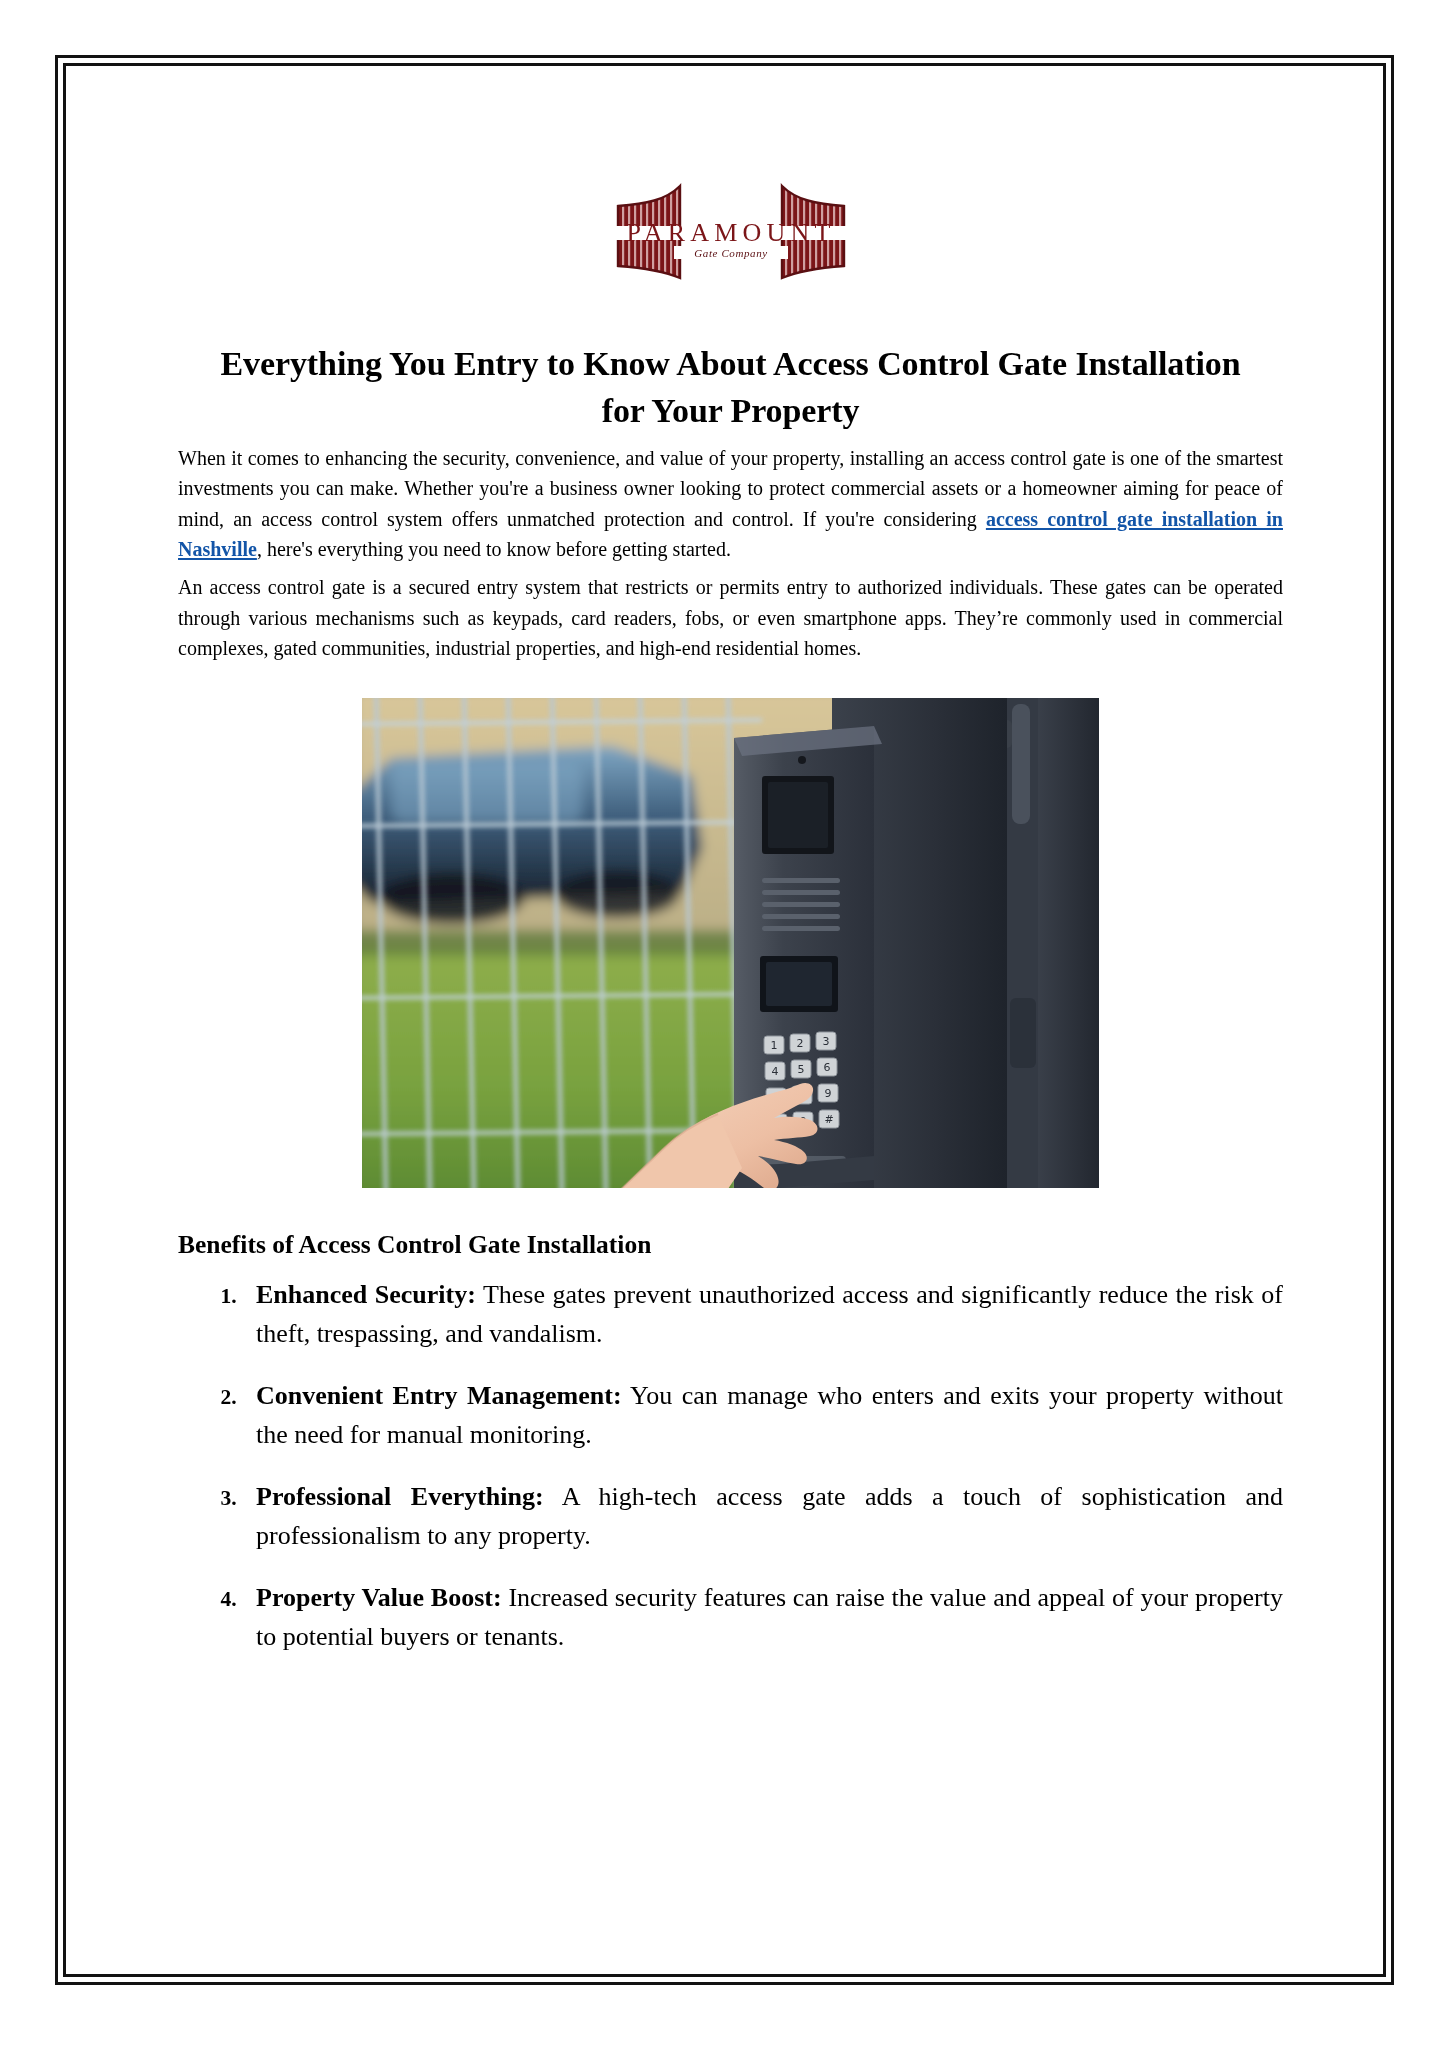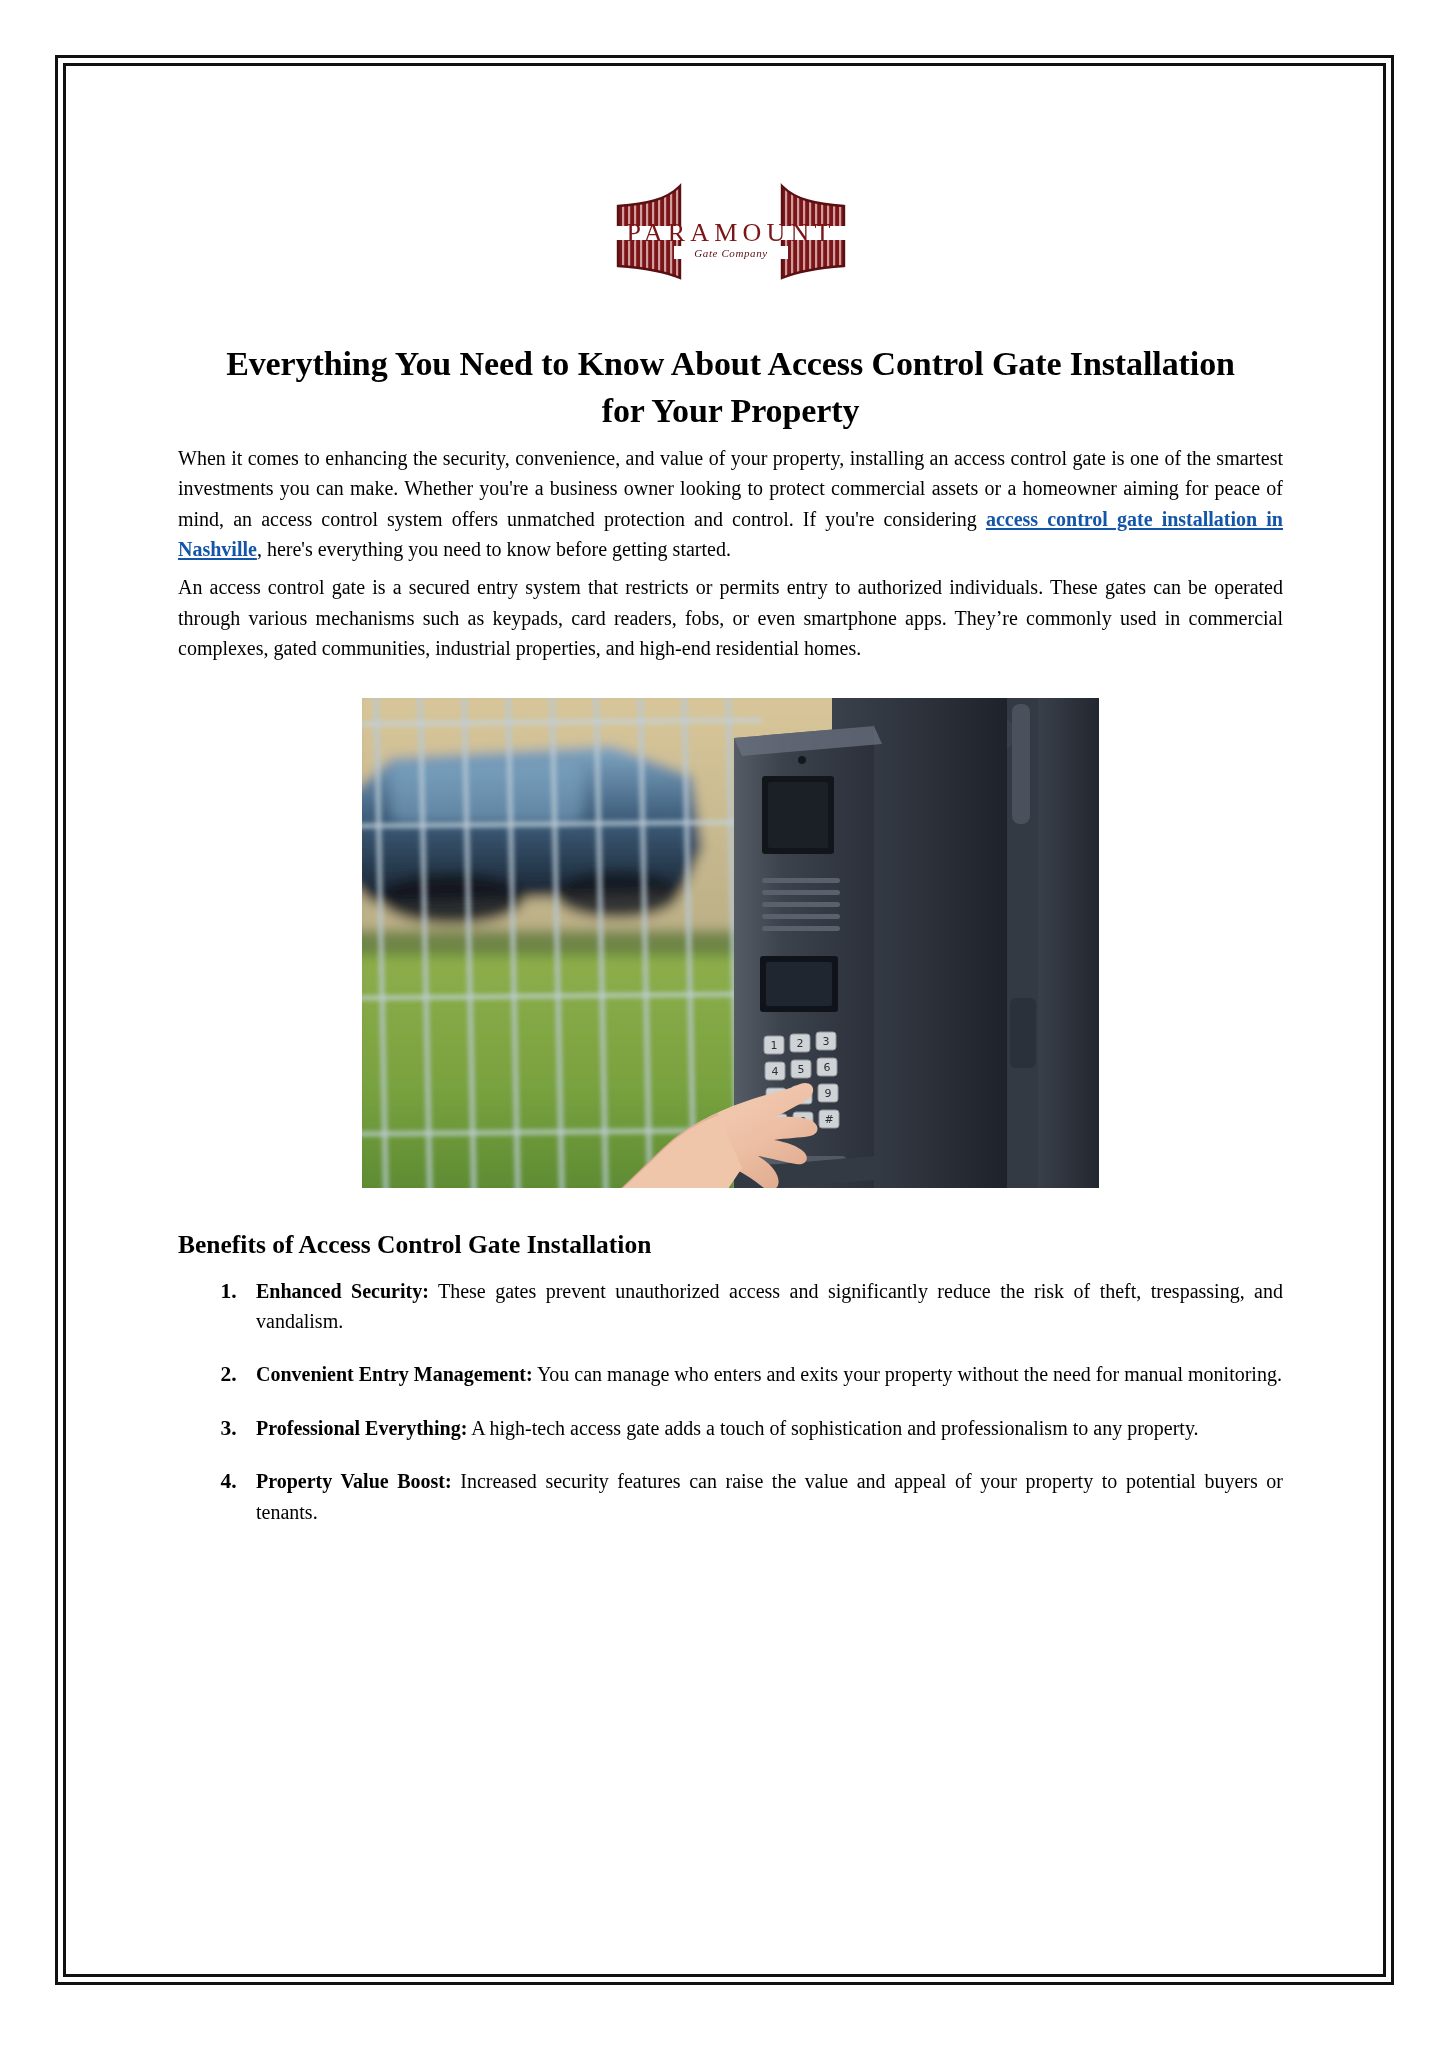--- a/index.html
+++ b/index.html
@@ -114,21 +114,21 @@
     height: 490px;
     overflow: hidden;
     background: #2a3347;
   }
   .photo svg { display:block; width: 737px; height: 490px; }
 
   
   ol.benefits {
     margin: 12px 0 0 0;
     padding-left: 64px;
-    font-size: 20px;
+    font-size: 26px;
     line-height: 1.52;
   }
   ol.benefits > li {
     margin-bottom: 22px;
     padding-left: 14px;
     text-align: justify;
   }
   ol.benefits > li::marker {
     font-weight: bold;
     font-size: 21.5px;
@@ -239,21 +239,21 @@
           <rect x="0" y="56" width="250" height="14" fill="#ffffff"></rect>
 
           <text x="125" y="71" text-anchor="middle" font-family="'Liberation Serif','DejaVu Serif',serif" font-size="26" letter-spacing="5.2" fill="#7B1518">PARAMOUNT</text>
 
           <rect x="68" y="76" width="114" height="13" fill="#ffffff"></rect>
           <text x="125" y="87" text-anchor="middle" font-family="'Liberation Serif','DejaVu Serif',serif" font-size="11" font-style="italic" letter-spacing="0.6" fill="#5A0F12">Gate Company</text>
         </svg>
       </div>
     </div>
 
-    <h1 class="doc-title">Everything You Need to Know About Access Control Gate Installation for Your Property</h1>
+    <h1 class="doc-title">Everything You Entry to Know About Access Control Gate Installation for Your Property</h1>
 
     <p class="body first-para"><span>When it comes to enhancing the security, convenience, and value of your property, installing an access control gate is one of the smartest investments you can make. Whether you're a business owner looking to protect commercial assets or a homeowner aiming for peace of mind, an access control system offers unmatched protection and control. If you're considering </span><a class="inline-link" href="#">access control gate installation in Nashville</a><span>, here's everything you need to know before getting started.</span></p>
 
     <p class="body">An access control gate is a secured entry system that restricts or permits entry to authorized individuals. These gates can be operated through various mechanisms such as keypads, card readers, fobs, or even smartphone apps. They’re commonly used in commercial complexes, gated communities, industrial properties, and high-end residential homes.</p>
 
     <div class="figure">
       <div class="photo">
         <svg viewBox="0 0 737 490" xmlns="http://www.w3.org/2000/svg">
           <defs>
             <linearGradient id="skyG" x1="0" y1="0" x2="0" y2="1">

